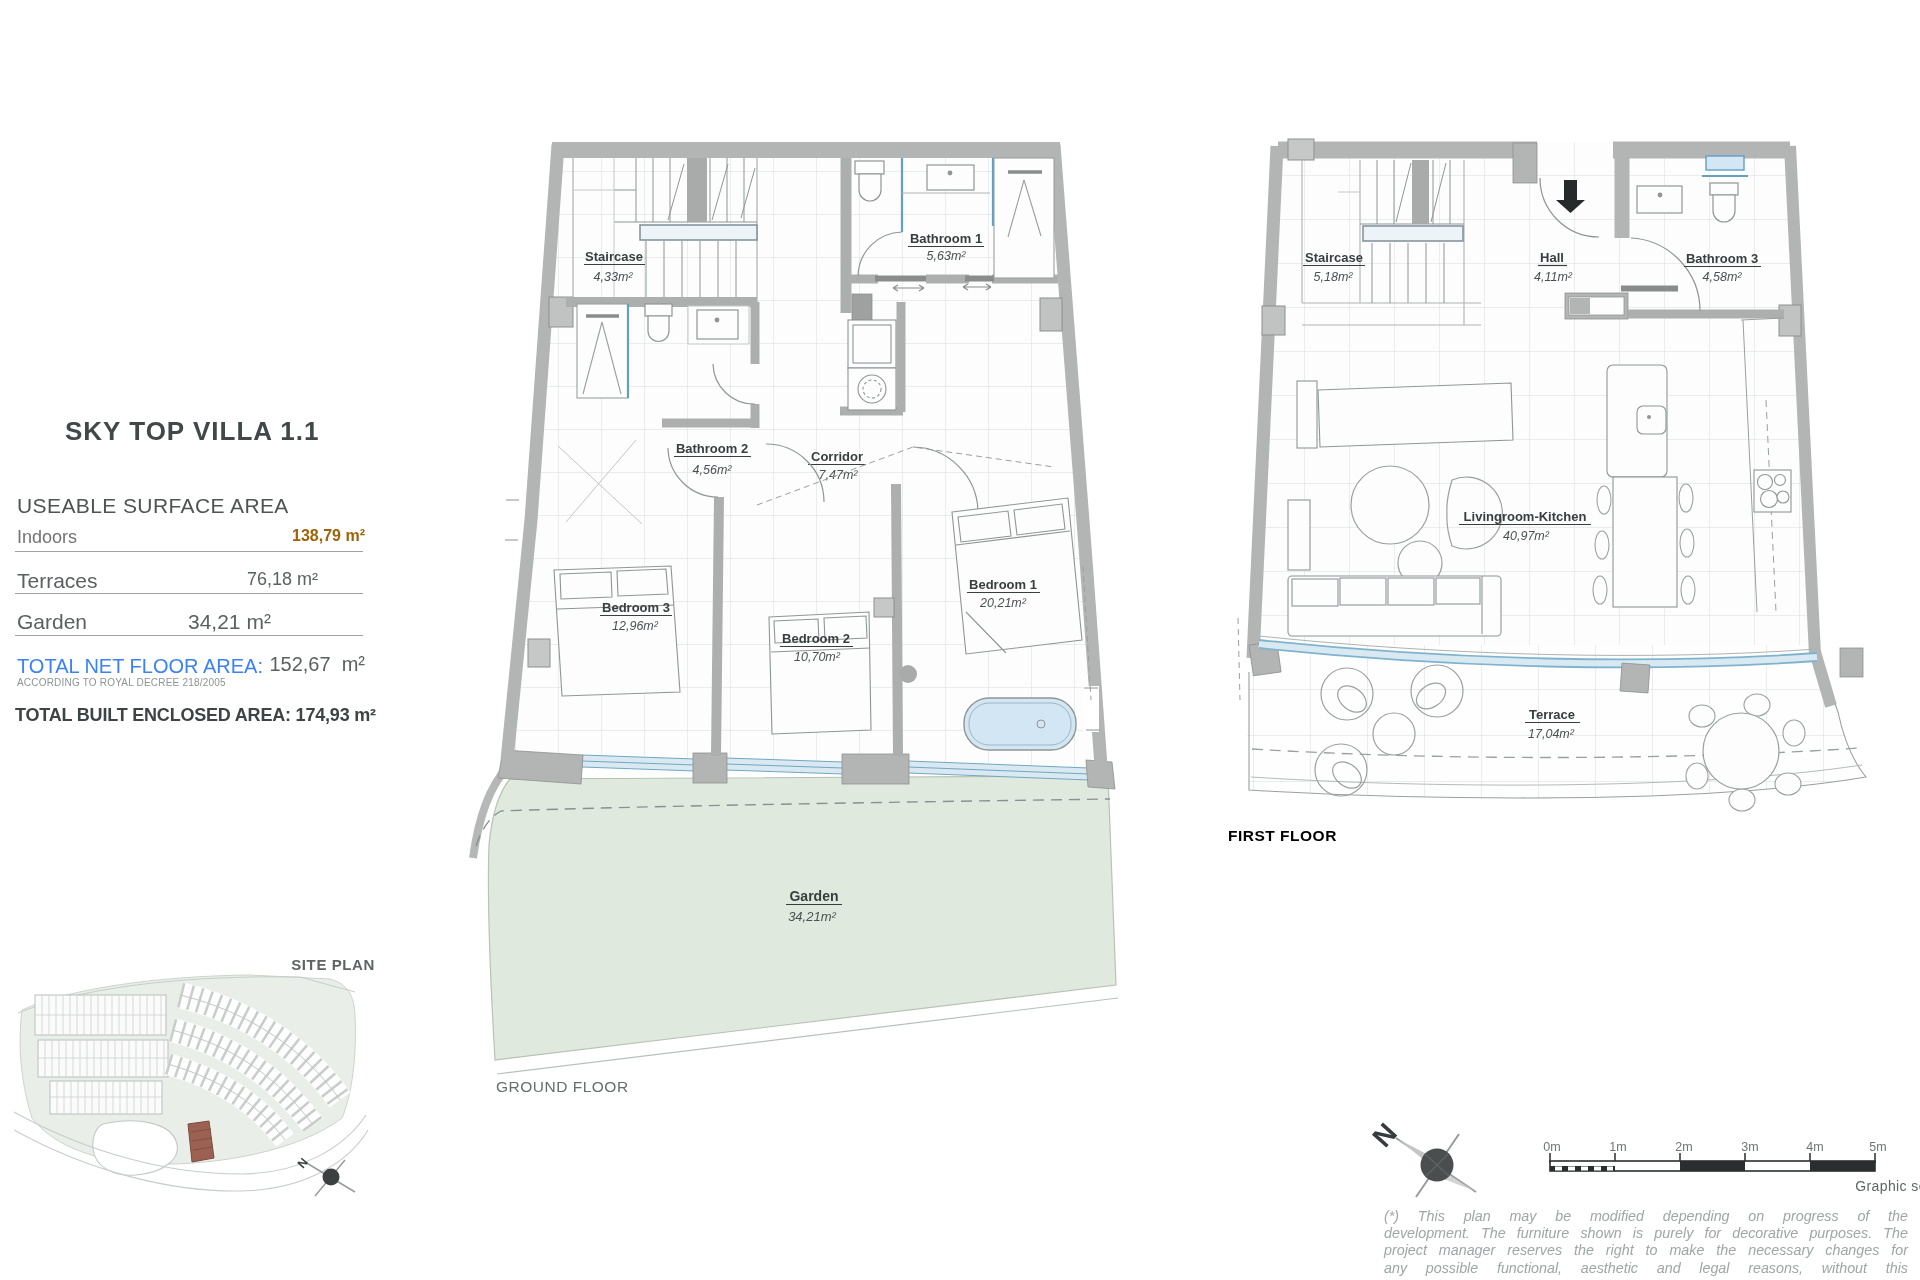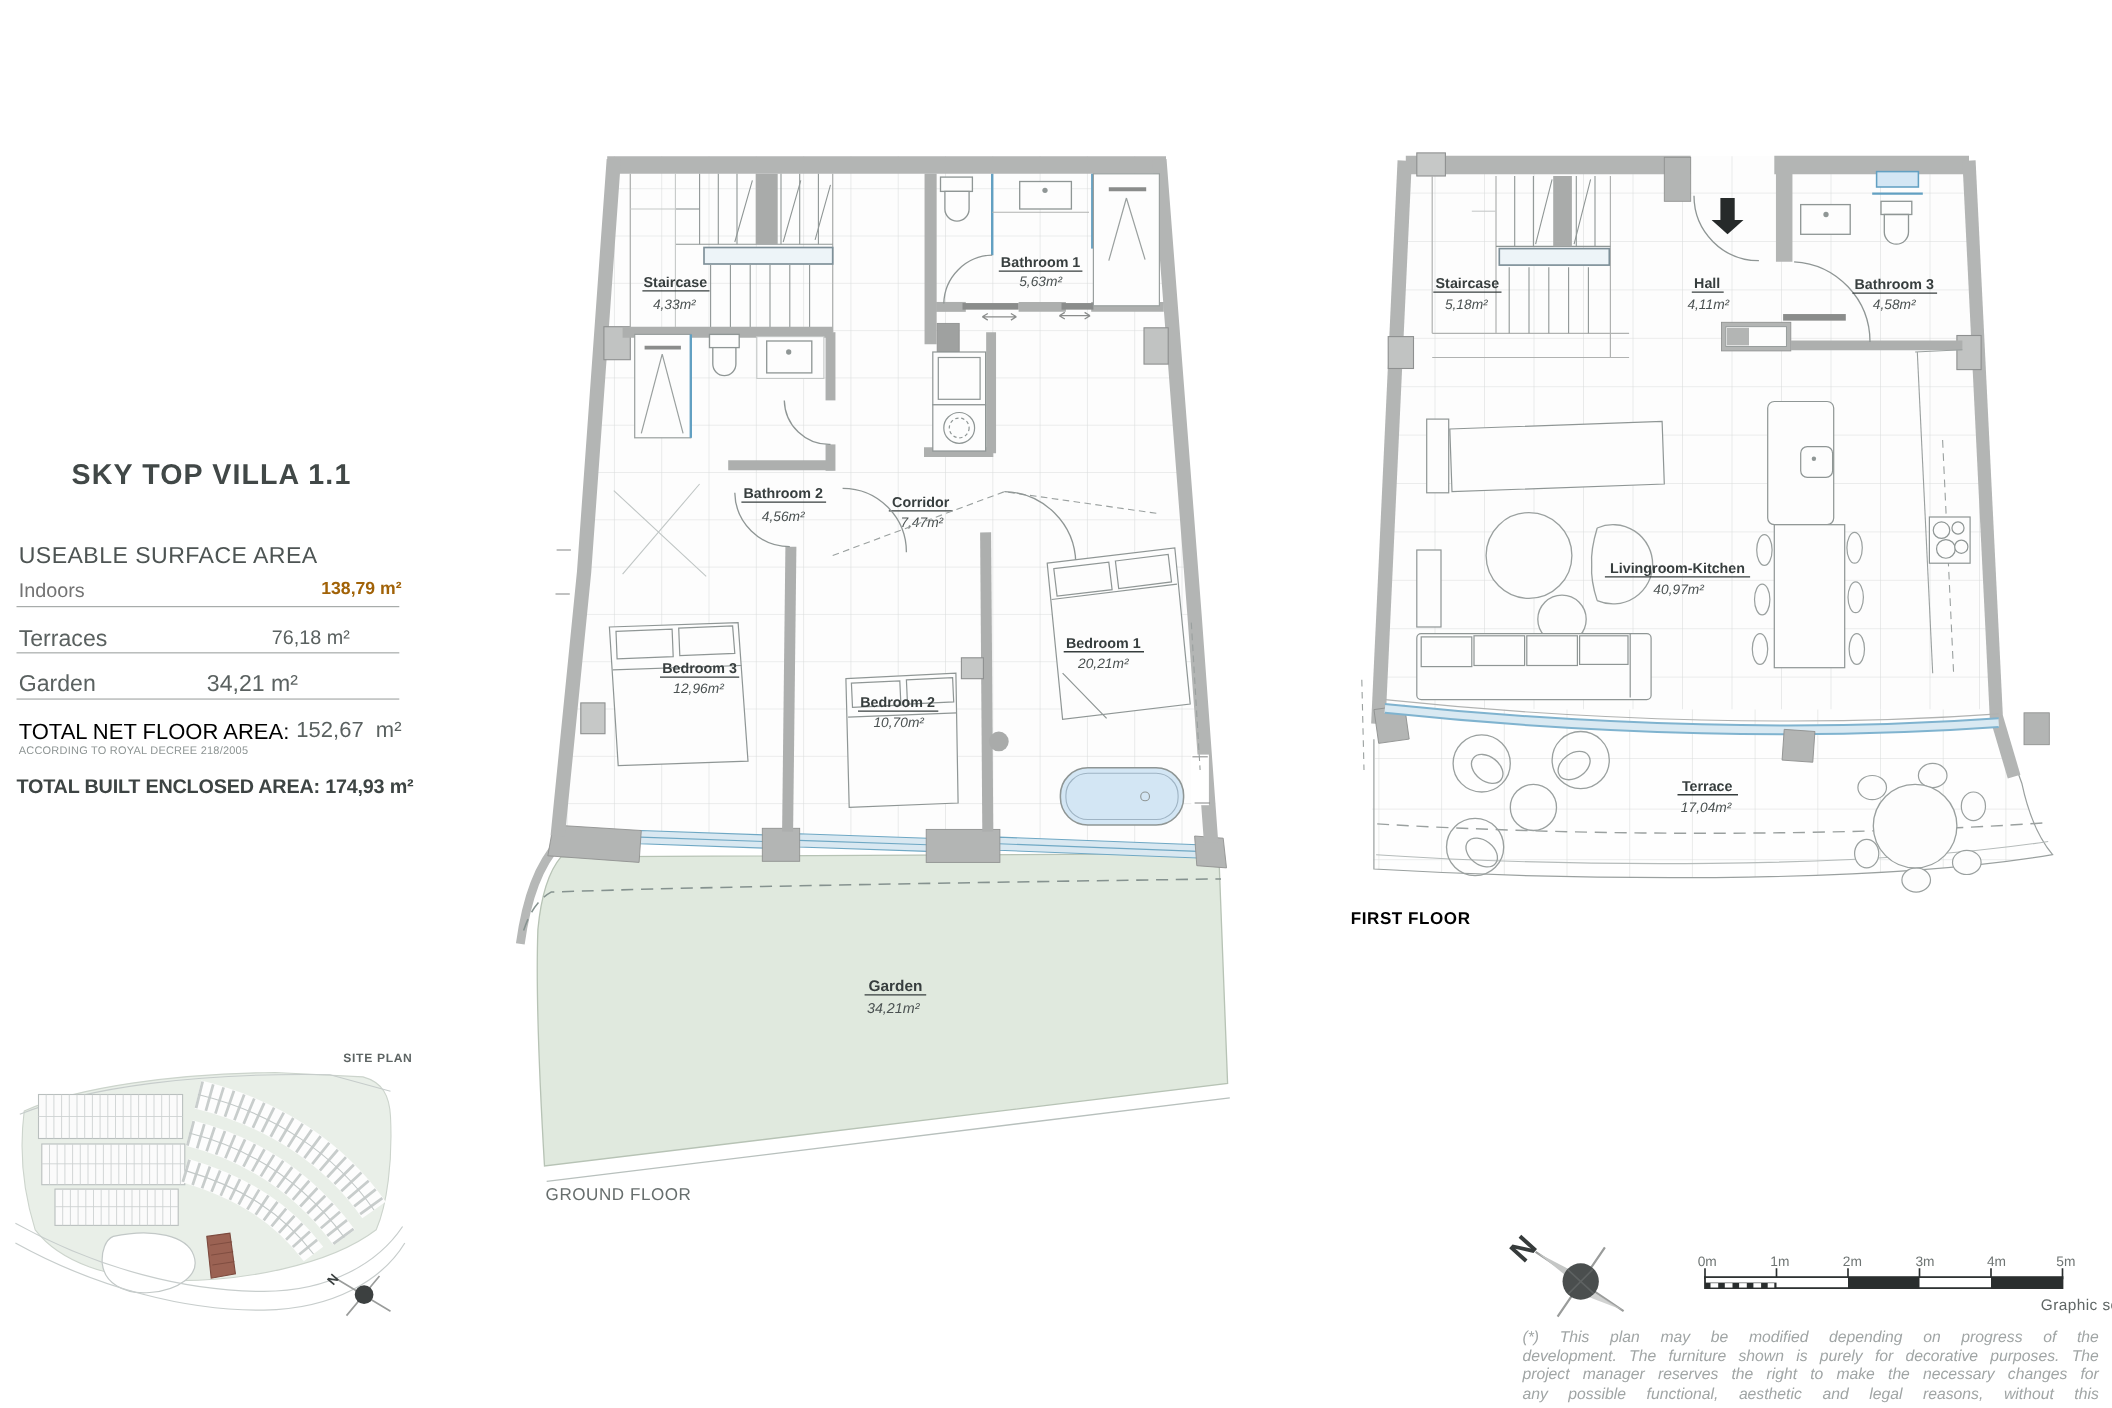--- a/index.html
+++ b/index.html
@@ -620,28 +620,28 @@
 <div class="abs" style="left:15px;top:551px;width:348px;border-top:1.5px solid #9fa3a2;"></div>
 
 <div class="abs" style="left:17px;top:569px;font-size:21px;color:#5a6160;">Terraces</div>
 <div class="abs" style="left:200px;top:569px;width:165px;text-align:center;font-size:18px;color:#5a6160;">76,18 m²</div>
 <div class="abs" style="left:15px;top:593px;width:348px;border-top:1.5px solid #9fa3a2;"></div>
 
 <div class="abs" style="left:17px;top:610px;font-size:21px;color:#5a6160;">Garden</div>
 <div class="abs" style="left:188px;top:610px;width:165px;font-size:21px;color:#5a6160;">34,21 m²</div>
 <div class="abs" style="left:15px;top:635px;width:348px;border-top:1.5px solid #9fa3a2;"></div>
 
-<div class="abs" style="left:17px;top:655px;font-size:20px;color:#000000;white-space:nowrap;">TOTAL NET FLOOR AREA:</div>
+<div class="abs" style="left:17px;top:655px;font-size:20px;color:#3b82f6;white-space:nowrap;">TOTAL NET FLOOR AREA:</div>
 <div class="abs" style="left:230px;top:653px;width:135px;text-align:right;font-size:20px;color:#5a6160;white-space:nowrap;">152,67&nbsp; m²</div>
 
 <div class="abs" style="left:17px;top:677px;font-size:10px;color:#8d9493;letter-spacing:0.2px;text-align:center;">ACCORDING TO ROYAL DECREE 218/2005</div>
 
 <div class="abs" style="left:15px;top:705px;font-size:18px;font-weight:bold;color:#3d4443;letter-spacing:-0.2px;white-space:nowrap;">TOTAL BUILT ENCLOSED AREA: 174,93 m²</div>
 
-<div class="abs" style="left:225px;top:956px;width:150px;text-align:right;font-size:11px;font-weight:bold;color:#5d6463;letter-spacing:0.6px;">SITE PLAN</div>
+<div class="abs" style="left:225px;top:956px;width:150px;text-align:right;font-size:15px;font-weight:bold;color:#5d6463;letter-spacing:0.6px;">SITE PLAN</div>
 
 <div class="abs" style="left:496px;top:1078px;font-size:15.5px;font-weight:normal;color:#676e6d;letter-spacing:0.5px;">GROUND FLOOR</div>
 
 <div class="abs" style="left:1228px;top:827px;font-size:15.5px;font-weight:bold;color:#000000;letter-spacing:0.5px;">FIRST FLOOR</div>
 
 <div class="abs" style="left:1746px;top:1178px;width:200px;text-align:right;font-size:14px;color:#5f6665;letter-spacing:0.4px;">Graphic scale</div>
 
 <div class="abs" style="left:1384px;top:1208px;width:524px;font-size:14.3px;font-style:italic;color:#a0a5a5;">
 <div style="height:17.2px;text-align:justify;text-align-last:justify;">(*)&nbsp;This plan may be modified depending on progress of the</div>
 <div style="height:17.2px;text-align:justify;text-align-last:justify;">development. The furniture shown is purely for decorative purposes. The</div>

